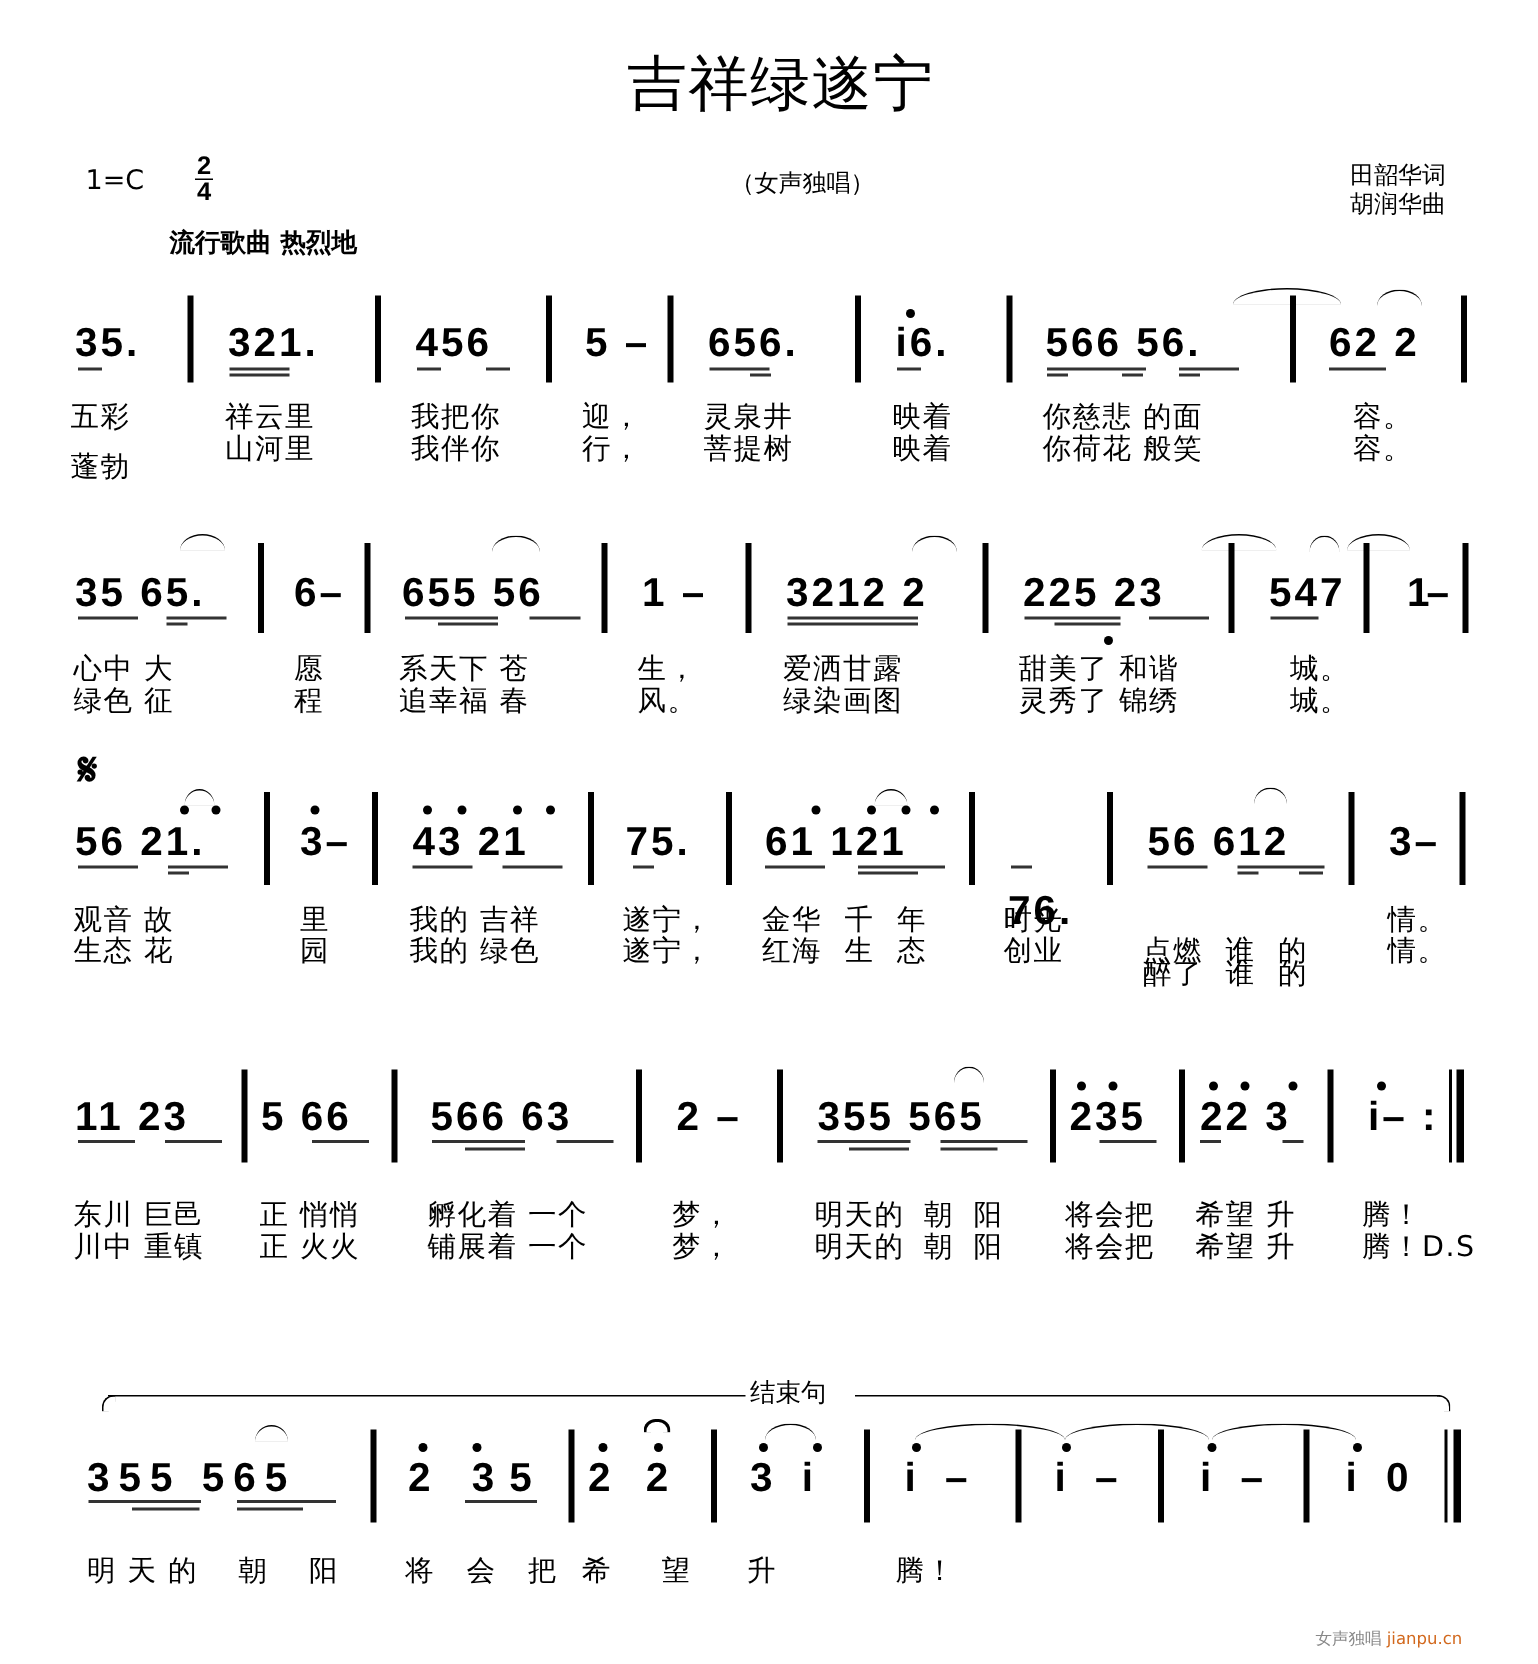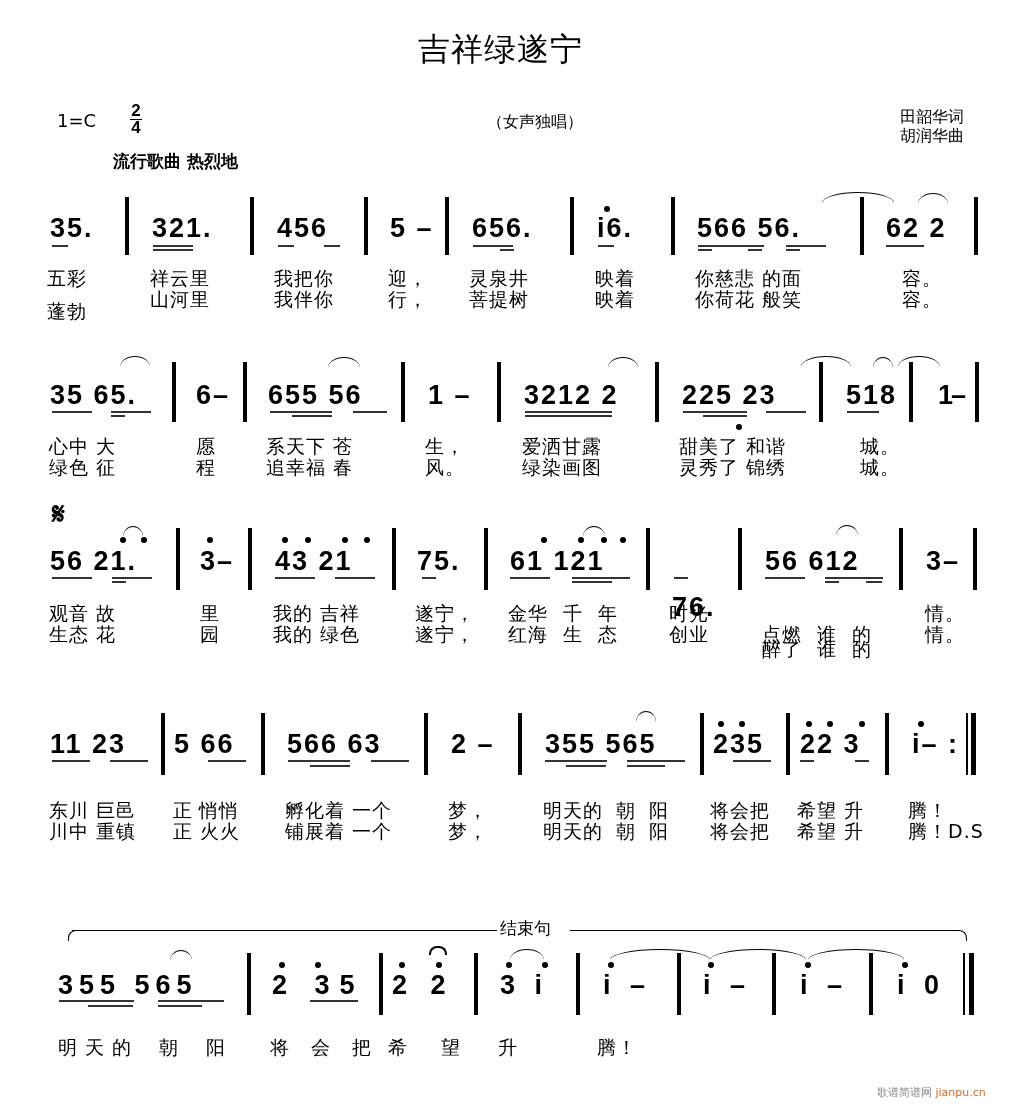--- a/index.html
+++ b/index.html
@@ -1,19 +1,19 @@
 <!DOCTYPE html>
 <html><head>
 <meta charset="utf-8">
 <style>
   html, body { margin:0; padding:0; background:#ffffff; }
   body { width:1025px; height:1109px; position:relative; overflow:hidden;
          font-family:"DejaVu Sans","Liberation Sans",sans-serif; color:#000; }
   .abs { position:absolute; white-space:nowrap; }
-  .title { font-family:Liberation Sans, sans-serif; font-size:32px; letter-spacing:1px; }
+  .title { font-family:Liberation Sans, sans-serif; font-size:40px; letter-spacing:1px; }
   .meta { font-family:"DejaVu Sans", sans-serif; font-size:16px; }
   .metab { font-family:"DejaVu Sans", sans-serif; font-size:17px; font-weight:bold; }
   .credit { font-family:"DejaVu Sans", sans-serif; font-size:16px; line-height:19px; }
   .note { font-family:"Liberation Sans","DejaVu Sans",sans-serif; font-weight:bold; font-size:27px; line-height:32px; letter-spacing:2px; }
   .lyric { font-family:"DejaVu Sans", sans-serif; font-size:19px; line-height:21px; letter-spacing:1px; }
   .bar { position:absolute; width:4px; background:#000; }
   .thin { position:absolute; width:2px; background:#000; }
   .ul { position:absolute; height:2px; background:#333; }
   .dot { position:absolute; width:6px; height:6px; border-radius:50%; background:#000; }
   .slur { position:absolute; border-top:1.5px solid #000; border-radius:50% 50% 0 0 / 100% 100% 0 0; height:10px; }
@@ -96,21 +96,21 @@
   <div class="abs note" style="left:196px;top:379px;">6–</div>
   <div class="bar" style="left:243px;top:362px;height:60px;"></div>
   <div class="abs note" style="left:268px;top:379px;">655 56</div>
   <div class="bar" style="left:401px;top:362px;height:60px;"></div>
   <div class="abs note" style="left:428px;top:379px;">1 –</div>
   <div class="bar" style="left:497px;top:362px;height:60px;"></div>
   <div class="abs note" style="left:524px;top:379px;">3212 2</div>
   <div class="bar" style="left:655px;top:362px;height:60px;"></div>
   <div class="abs note" style="left:682px;top:379px;">225 23</div>
   <div class="bar" style="left:819px;top:362px;height:60px;"></div>
-  <div class="abs note" style="left:846px;top:379px;">518</div>
+  <div class="abs note" style="left:846px;top:379px;">547</div>
   <div class="bar" style="left:909px;top:362px;height:60px;"></div>
   <div class="abs note" style="left:938px;top:379px;letter-spacing:-2px;">1–</div>
   <div class="bar" style="left:975px;top:362px;height:60px;"></div>
   <div class="ul" style="left:52px;top:411px;width:40px;"></div>
   <div class="ul" style="left:111px;top:411px;width:40px;"></div>
   <div class="ul" style="left:111px;top:415px;width:14px;"></div>
   <div class="ul" style="left:270px;top:411px;width:62px;"></div>
   <div class="ul" style="left:292px;top:415px;width:40px;"></div>
   <div class="ul" style="left:353px;top:411px;width:34px;"></div>
   <div class="ul" style="left:525px;top:411px;width:87px;"></div>
@@ -239,21 +239,21 @@
   <div class="ul" style="left:855px;top:760px;width:14px;"></div>
   <div class="dot" style="left:718px;top:721px;"></div>
   <div class="dot" style="left:739px;top:721px;"></div>
   <div class="dot" style="left:806px;top:721px;"></div>
   <div class="dot" style="left:827px;top:721px;"></div>
   <div class="dot" style="left:859px;top:721px;"></div>
   <div class="dot" style="left:918px;top:721px;"></div>
   <div class="slur" style="left:636px;top:711px;width:20px;"></div>
   <div class="abs lyric" style="left:49px;top:800px;">东川 巨邑</div>
   <div class="abs lyric" style="left:49px;top:821px;">川中 重镇</div>
-  <div class="abs lyric" style="left:173px;top:800px;font-family:Liberation Serif, serif;">正 悄悄</div>
+  <div class="abs lyric" style="left:173px;top:800px;">正 悄悄</div>
   <div class="abs lyric" style="left:173px;top:821px;">正 火火</div>
   <div class="abs lyric" style="left:285px;top:800px;">孵化着 一个</div>
   <div class="abs lyric" style="left:285px;top:821px;">铺展着 一个</div>
   <div class="abs lyric" style="left:448px;top:800px;">梦，</div>
   <div class="abs lyric" style="left:448px;top:821px;">梦，</div>
   <div class="abs lyric" style="left:543px;top:800px;word-spacing:6px;">明天的 朝 阳</div>
   <div class="abs lyric" style="left:543px;top:821px;word-spacing:6px;">明天的 朝 阳</div>
   <div class="abs lyric" style="left:710px;top:800px;">将会把</div>
   <div class="abs lyric" style="left:710px;top:821px;">将会把</div>
   <div class="abs lyric" style="left:797px;top:800px;">希望 升</div>
@@ -309,15 +309,15 @@
   <div class="slur" style="left:710px;top:949px;width:96px;"></div>
   <div class="slur" style="left:808px;top:949px;width:96px;"></div>
   <div class="abs lyric" style="left:58px;top:1037px;letter-spacing:8px;word-spacing:6px;">明天的 朝 阳</div>
   <div class="abs lyric" style="left:270px;top:1037px;letter-spacing:8px;text-align:right;">将 会 把</div>
   <div class="abs lyric" style="left:388px;top:1037px;letter-spacing:14px;">希 望</div>
   <div class="abs lyric" style="left:498px;top:1037px;">升</div>
   <div class="abs lyric" style="left:597px;top:1037px;">腾！</div>
 </div>
 
 <div class="abs wm" style="left:877px;top:1085px;">
-  <span>歌谱简谱网</span>
+  <span>女声独唱</span>
   <span class="wm2">jianpu.cn</span>
 </div>
 
 </body></html>

